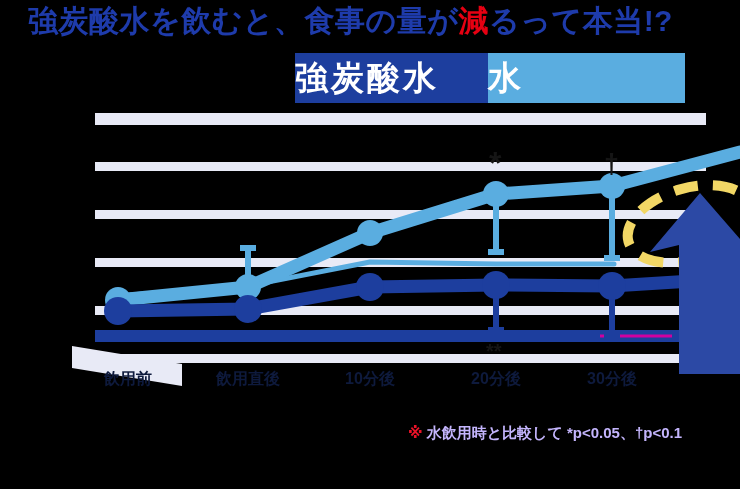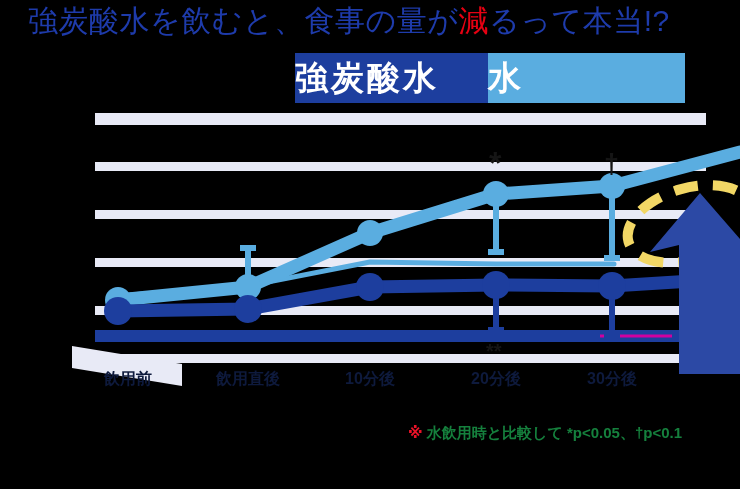--- a/index.html
+++ b/index.html
@@ -3,36 +3,36 @@
 <meta charset="utf-8">
 <style>
   html,body{margin:0;padding:0;}
   body{
     width:740px;height:489px;position:relative;overflow:hidden;
     background:#000;font-family:"Liberation Sans","DejaVu Sans",sans-serif;
   }
   .abs{position:absolute;}
   #title{
     left:28px;top:1px;width:705px;height:38px;
-    font-size:30px;font-weight:normal;letter-spacing:0.5px;white-space:nowrap;
+    font-size:30px;font-weight:bold;letter-spacing:0.5px;white-space:nowrap;
   }
   #title .t-main{color:#1e3bab;}
   #title .t-red{color:#e60012;}
   .legend-box{
     top:53px;height:50px;display:flex;align-items:center;justify-content:flex-start;
     color:#ffffff;font-weight:bold;font-size:33px;letter-spacing:3px;
   }
   #legend-strong{left:295px;width:193px;background:#1d3e9e;}
   #legend-water{left:488px;width:197px;background:#5aade0;}
   #chart-svg{left:0;top:0;width:740px;height:489px;}
   #footnote{
     left:408px;top:424px;font-size:15px;font-weight:bold;white-space:nowrap;
   }
   #footnote .f-mark{color:#ea1228;}
-  #footnote .f-text{color:#15803d;}
+  #footnote .f-text{color:#c4b5fd;}
 </style>
 </head>
 <body>
 
 <div id="title" class="abs">
   <span class="t-main">強炭酸水を飲むと、食事の量が</span><span class="t-red">減</span><span class="t-main">るって本当!?</span>
 </div>
 
 <div id="legend-strong" class="abs legend-box">
   <span>強炭酸水</span>

